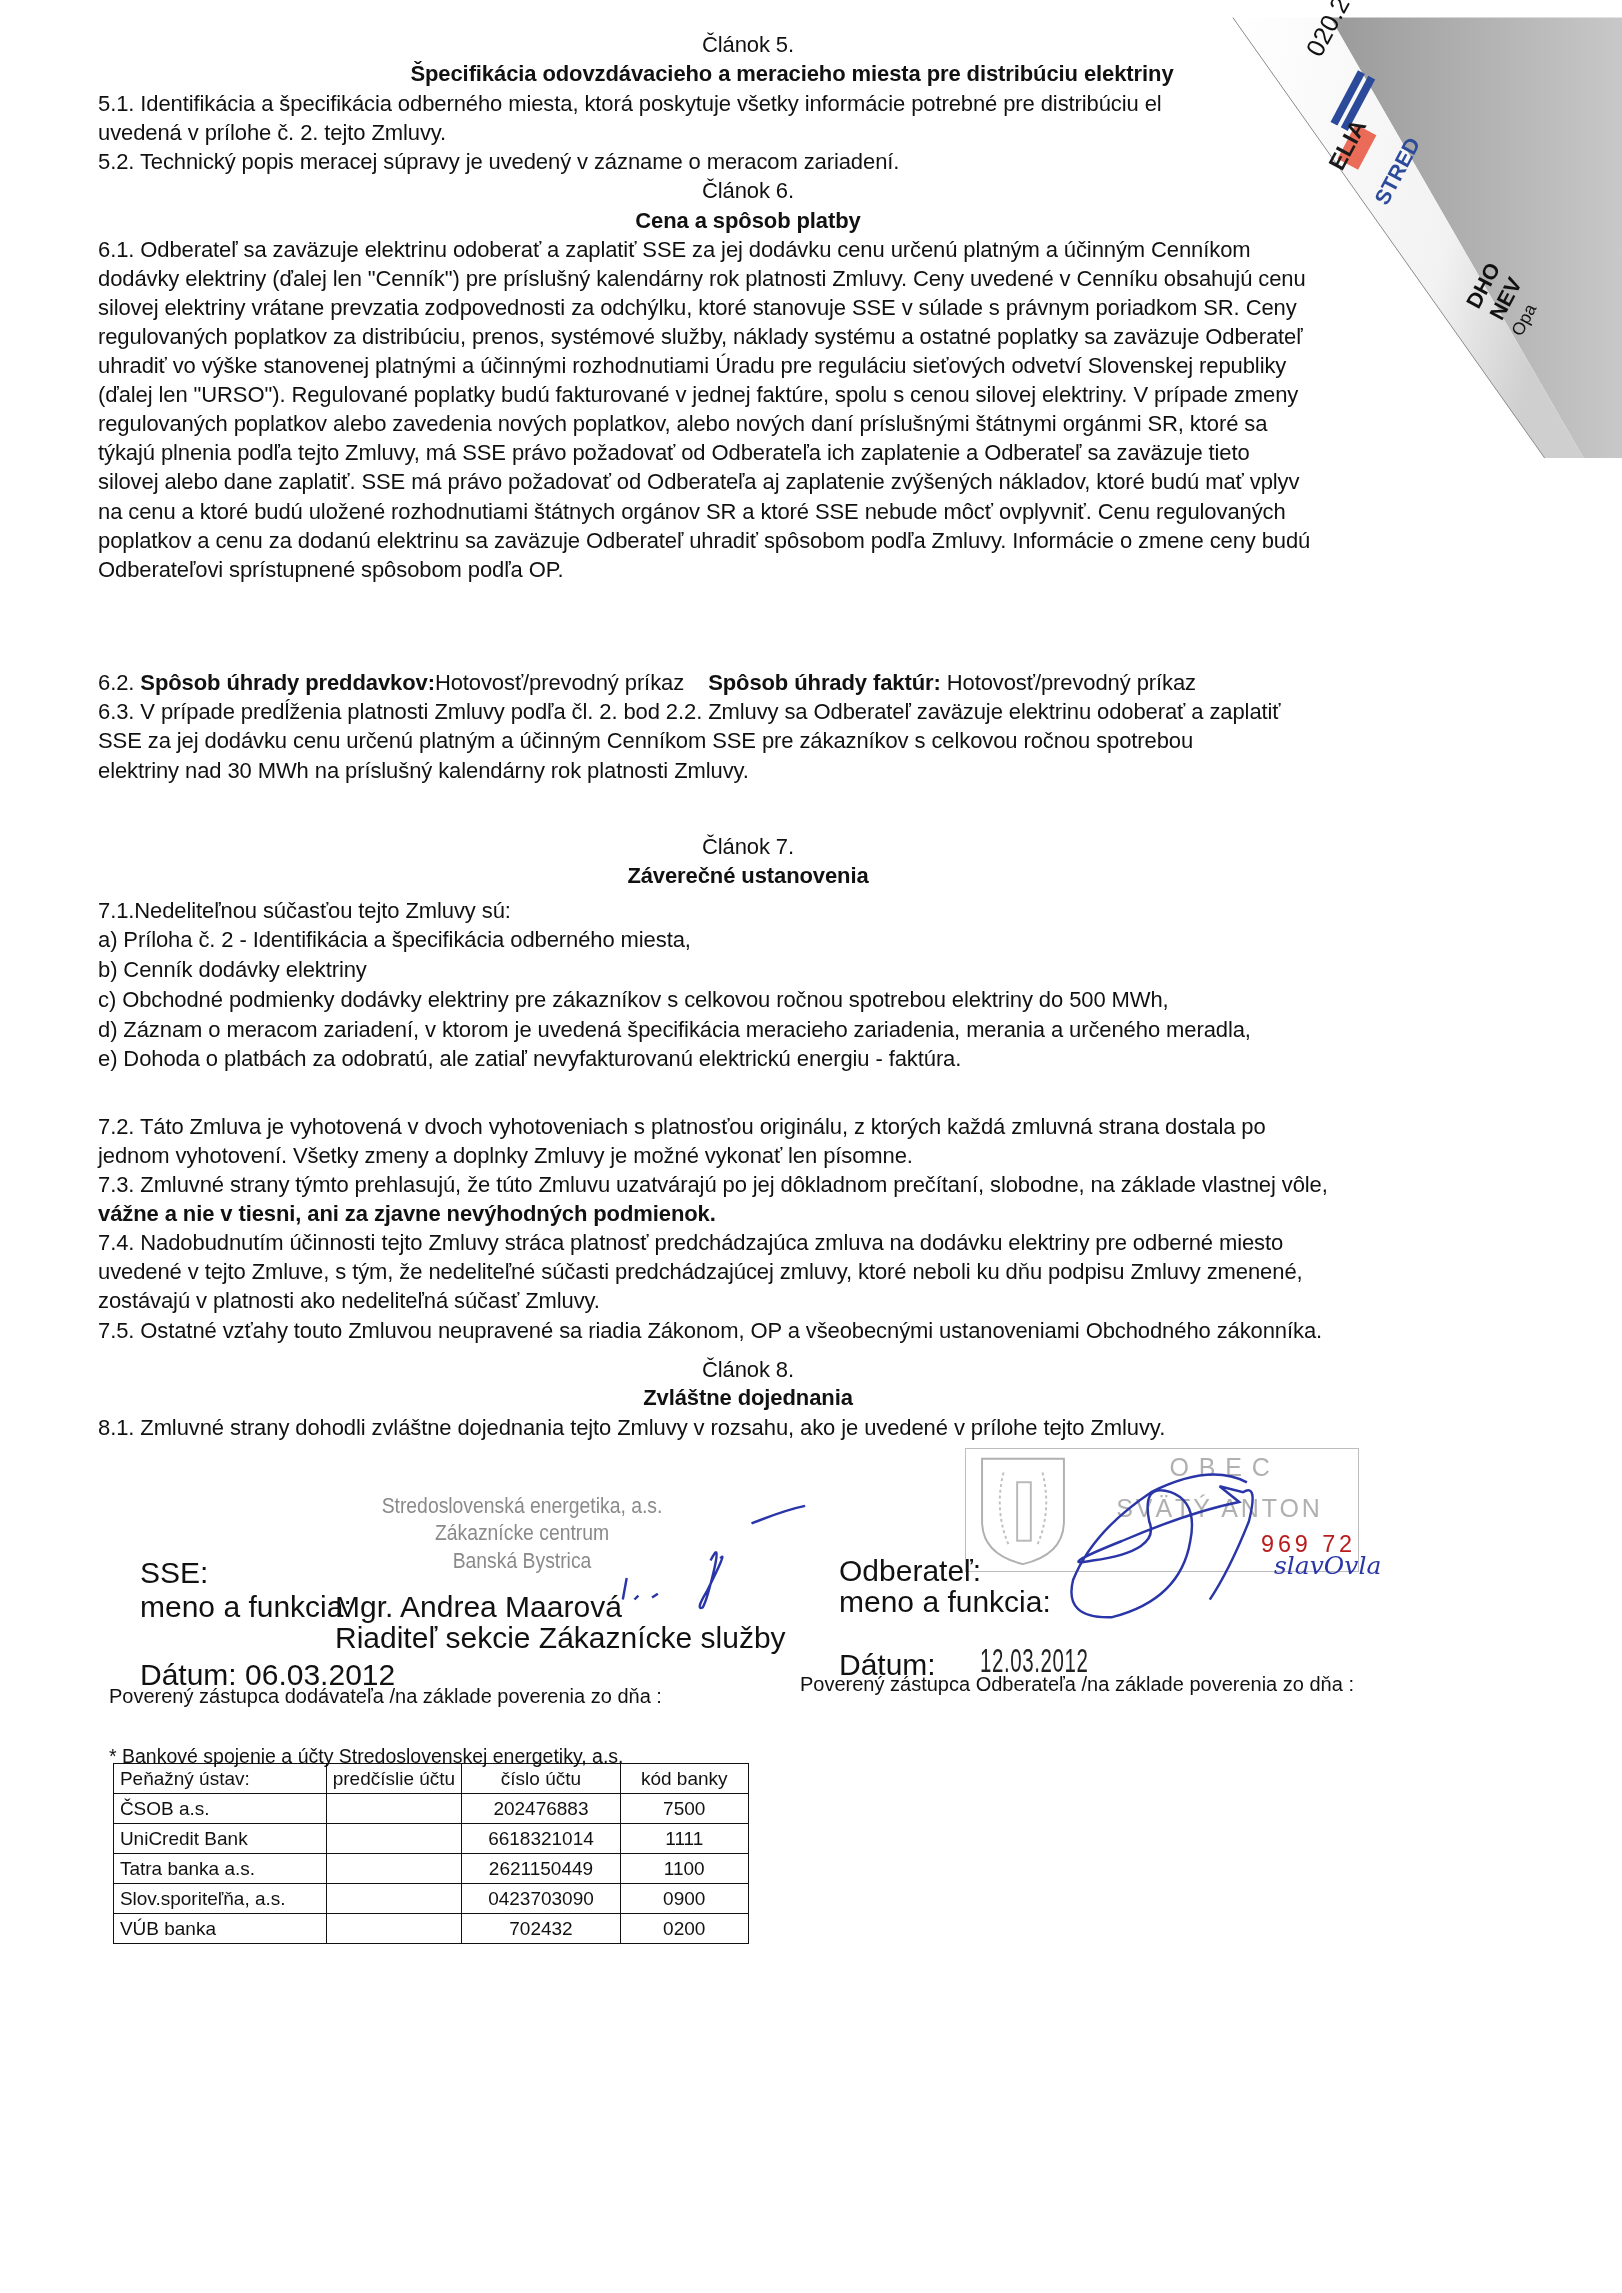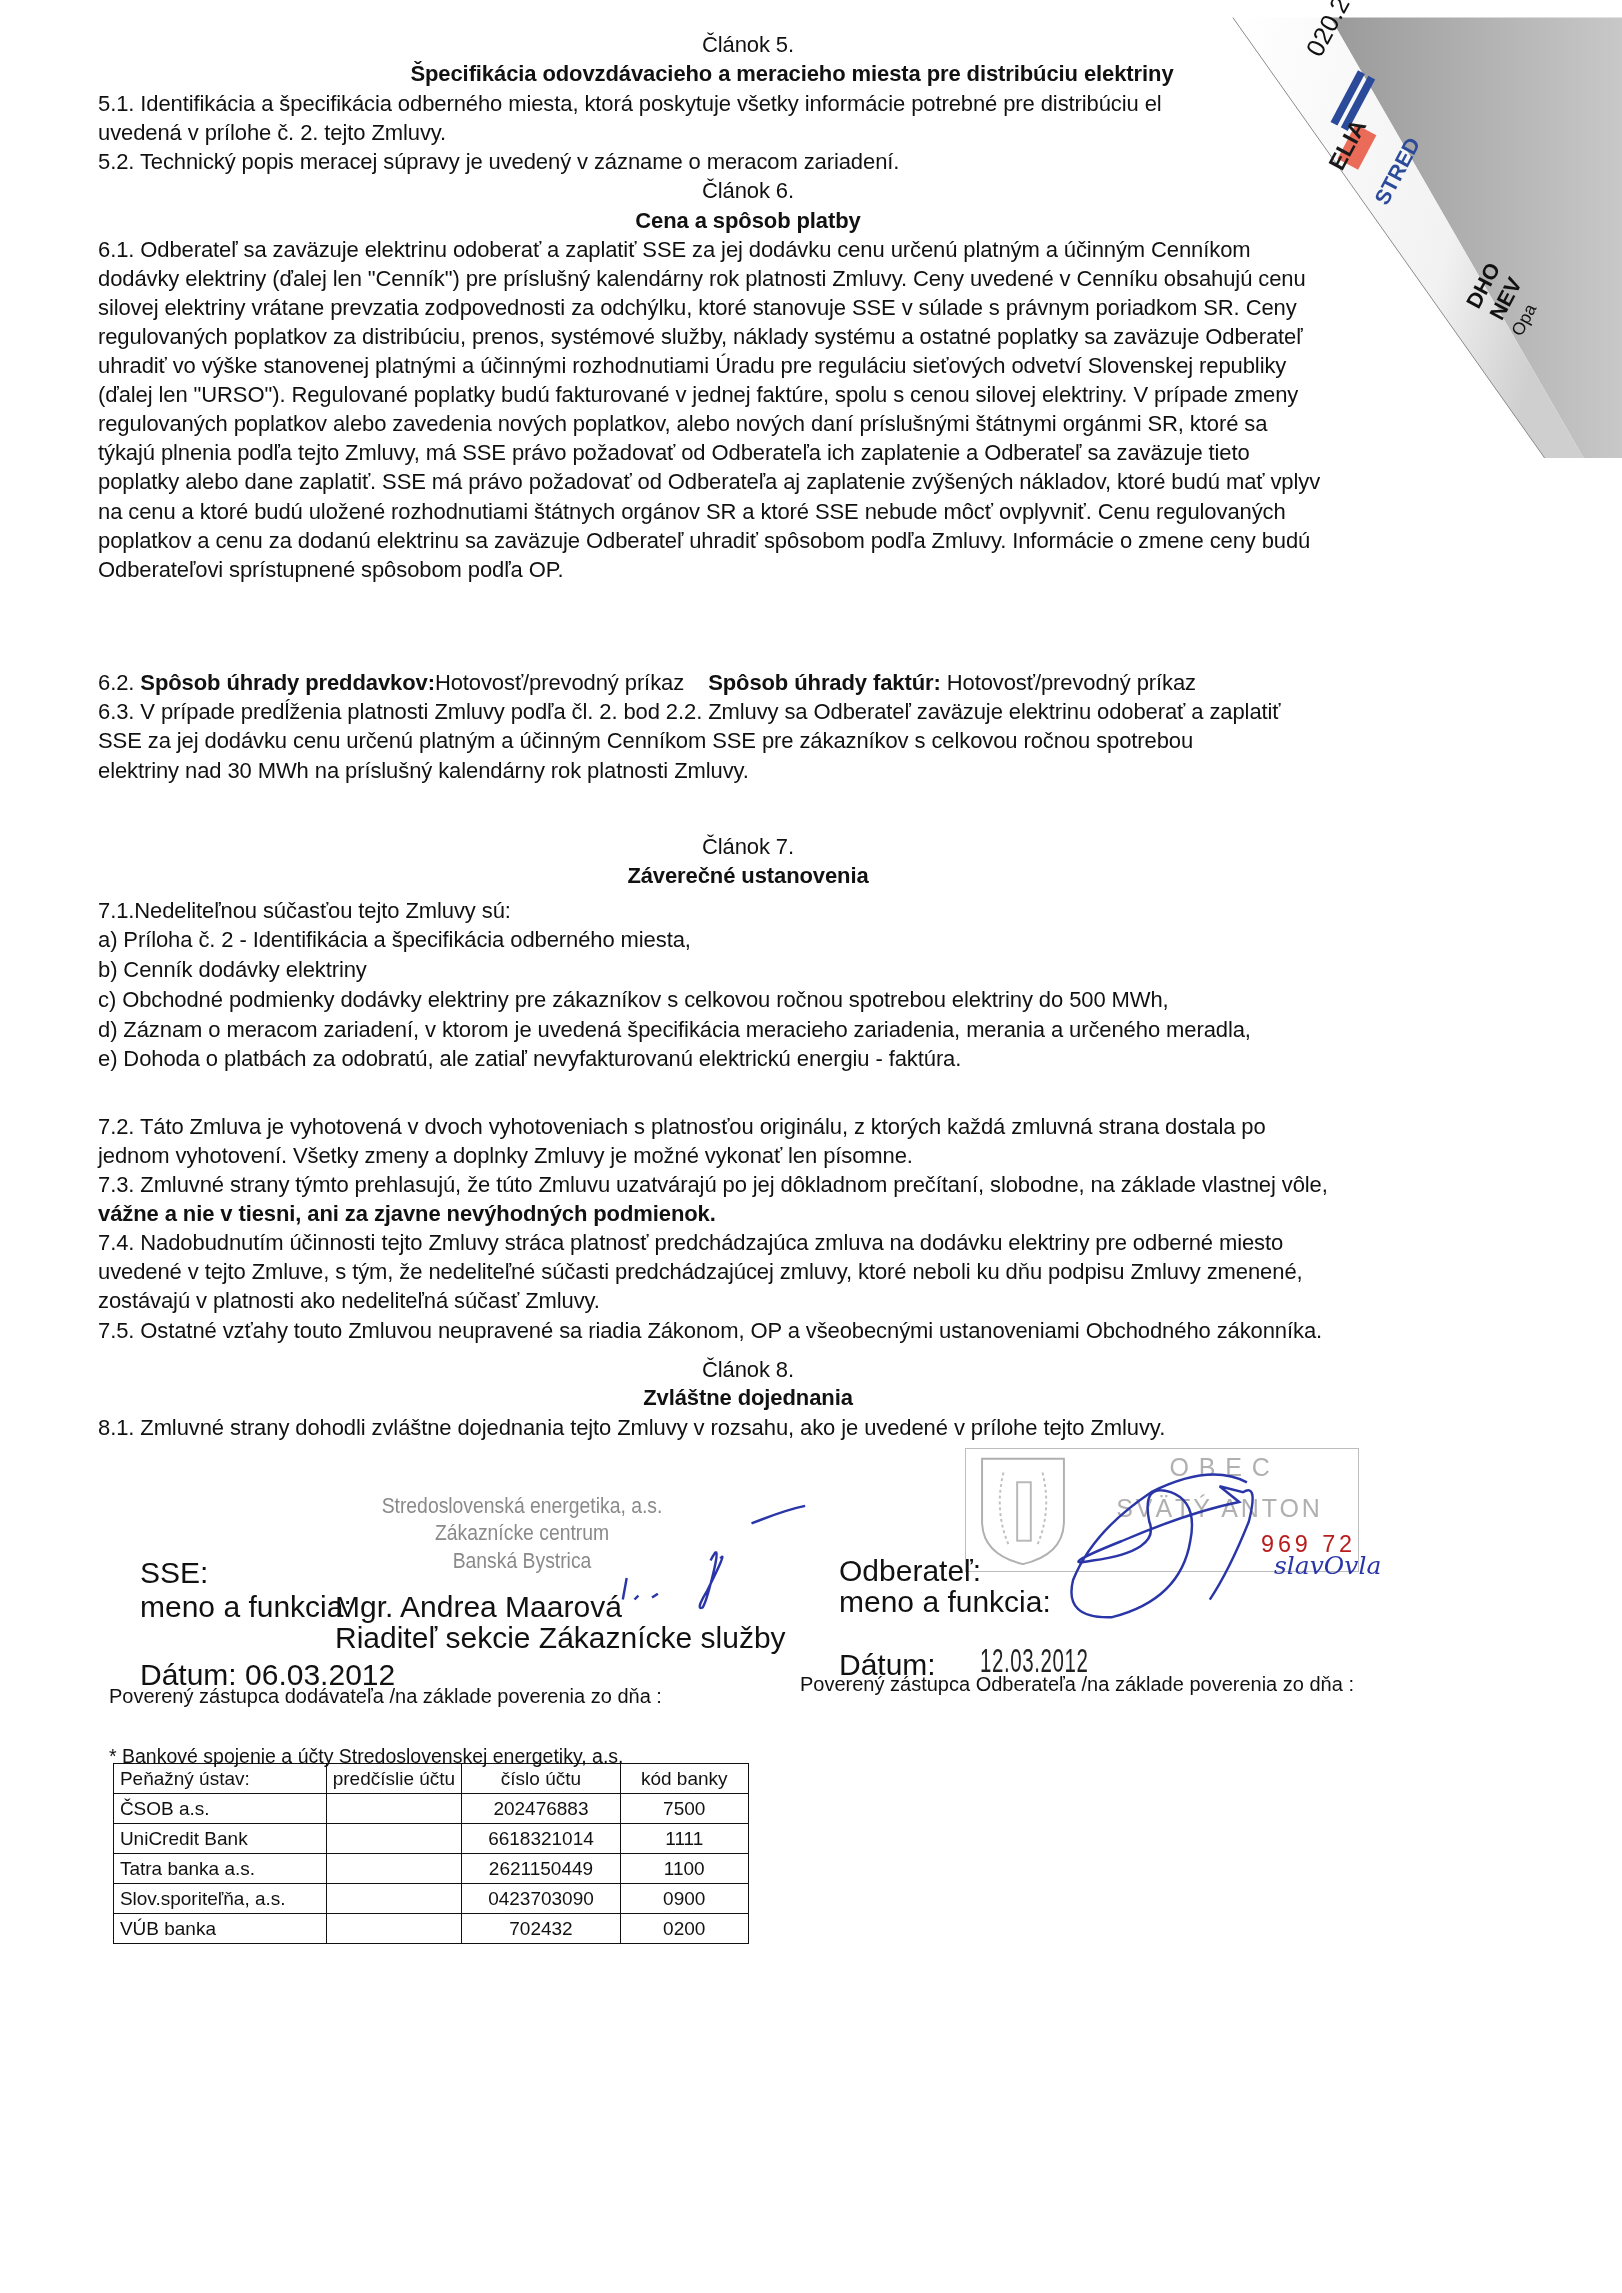--- a/index.html
+++ b/index.html
@@ -48,21 +48,21 @@
 
   <div id="p61">
       <div class="line txt" style="top: 238px;">6.1. Odberateľ sa zaväzuje elektrinu odoberať a zaplatiť SSE za jej dodávku cenu určenú platným a účinným Cenníkom</div>
       <div class="line txt" style="top: 267px;">dodávky elektriny (ďalej len "Cenník") pre príslušný kalendárny rok platnosti Zmluvy. Ceny uvedené v Cenníku obsahujú cenu</div>
       <div class="line txt" style="top: 296px;">silovej elektriny vrátane prevzatia zodpovednosti za odchýlku, ktoré stanovuje SSE v súlade s právnym poriadkom SR. Ceny</div>
       <div class="line txt" style="top: 325px;">regulovaných poplatkov za distribúciu, prenos, systémové služby, náklady systému a ostatné poplatky sa zaväzuje Odberateľ</div>
       <div class="line txt" style="top: 354px;">uhradiť vo výške stanovenej platnými a účinnými rozhodnutiami  Úradu pre reguláciu sieťových odvetví Slovenskej republiky</div>
       <div class="line txt" style="top: 383px;">(ďalej len "URSO"). Regulované poplatky  budú fakturované v jednej faktúre, spolu s cenou  silovej  elektriny. V prípade zmeny</div>
       <div class="line txt" style="top: 412px;">regulovaných poplatkov alebo zavedenia nových poplatkov, alebo nových daní príslušnými štátnymi orgánmi SR, ktoré sa</div>
       <div class="line txt" style="top: 441px;">týkajú plnenia podľa tejto Zmluvy, má SSE právo požadovať od Odberateľa ich zaplatenie a Odberateľ sa zaväzuje tieto</div>
-      <div class="line txt" style="top: 470px;">poplatky alebo dane zaplatiť. SSE má právo požadovať od Odberateľa aj zaplatenie zvýšených nákladov, ktoré budú mať vplyv</div>
+      <div class="line txt" style="top: 470px;">silovej alebo dane zaplatiť. SSE má právo požadovať od Odberateľa aj zaplatenie zvýšených nákladov, ktoré budú mať vplyv</div>
       <div class="line txt" style="top: 500px;">na cenu a ktoré budú uložené rozhodnutiami štátnych orgánov SR a ktoré SSE nebude môcť ovplyvniť.  Cenu regulovaných</div>
       <div class="line txt" style="top: 529px;">poplatkov a cenu za dodanú elektrinu sa zaväzuje Odberateľ uhradiť spôsobom podľa Zmluvy. Informácie o zmene ceny budú</div>
       <div class="line txt" style="top: 558px;">Odberateľovi sprístupnené spôsobom podľa OP.</div>
     </div>
 
   <div class="line txt" style="top:671px">
     <span>6.2.</span>
     <b>Spôsob úhrady preddavkov:</b><span>Hotovosť/prevodný príkaz</span>&nbsp;&nbsp;&nbsp;
     <b>Spôsob úhrady faktúr:</b>
     <span>Hotovosť/prevodný príkaz</span>

